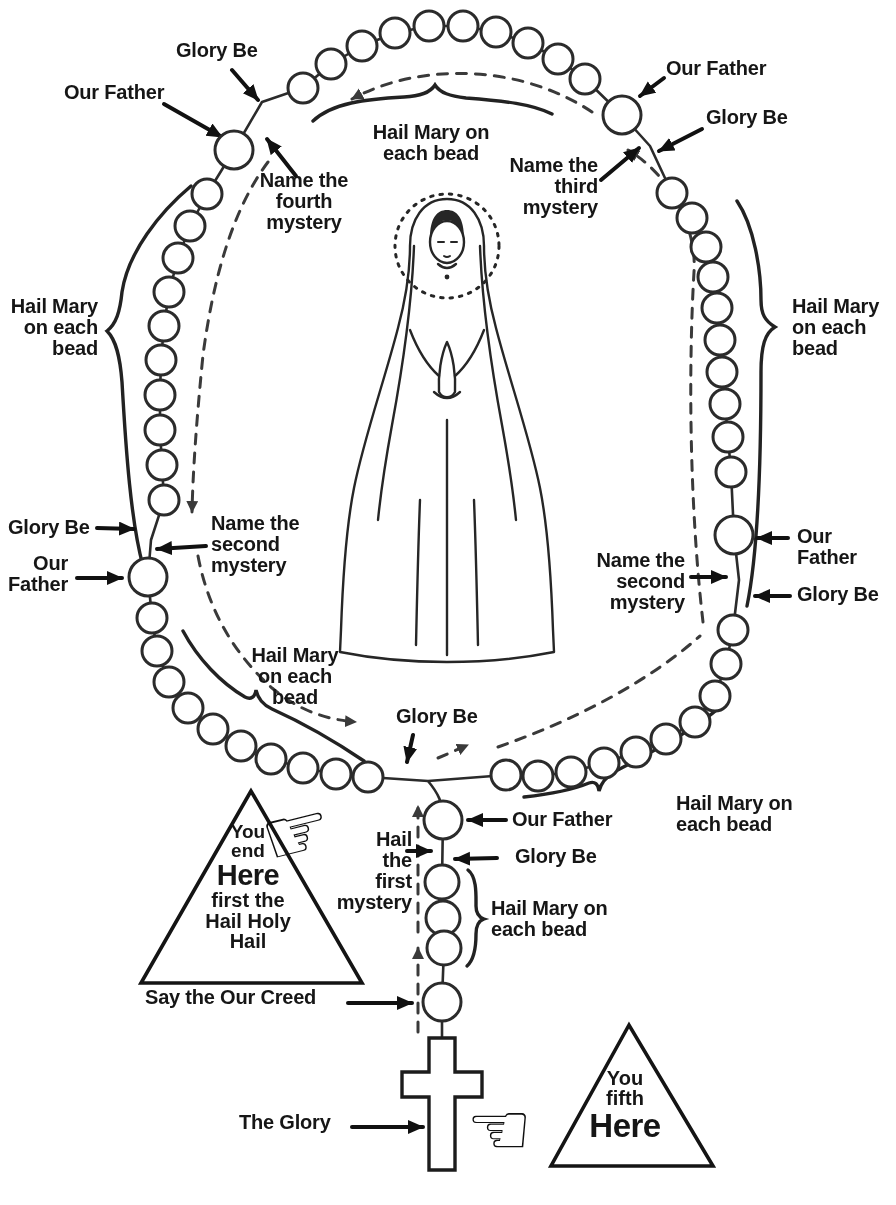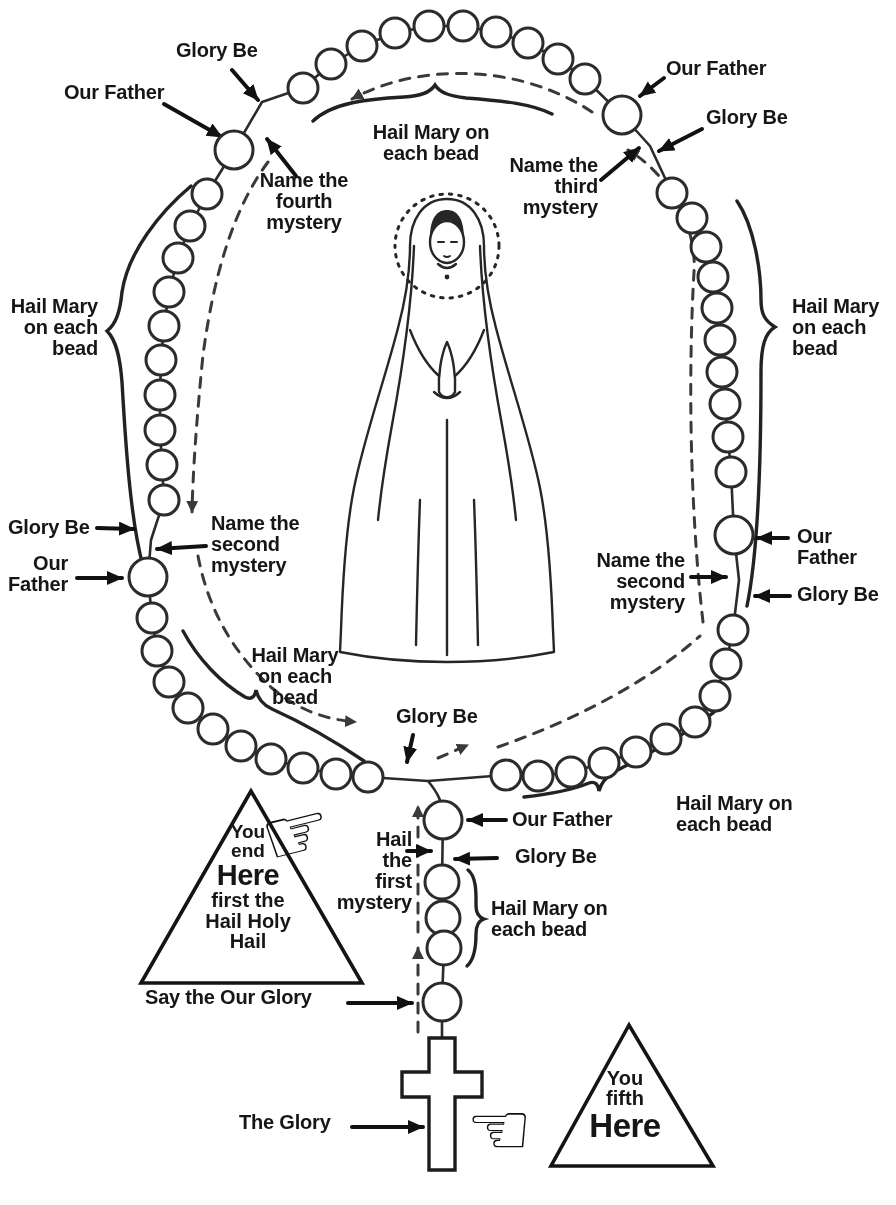--- a/index.html
+++ b/index.html
@@ -258,21 +258,21 @@
     <span>Hail</span>
     <span>the</span>
     <span>first</span>
     <span>mystery</span>
   </div>
   <div class="lbl" style="left:491px;top:898px;">
     <span>Hail Mary on</span>
     <span>each bead</span>
   </div>
   <div class="lbl" style="left:145px;top:987px;">
-      <span>Say the Our Glory</span>
+      <span>Say the Our Creed</span>
     </div>
   <div class="lbl" style="left:239px;top:1112px;">
       <span>The Glory</span>
     </div>
 
   <div class="tri-text" style="left:168px;top:822px;width:160px;">
     <span class="sm">You</span>
     <span class="sm">end</span>
     <span class="big">Here</span>
     <span class="md">first the</span>

